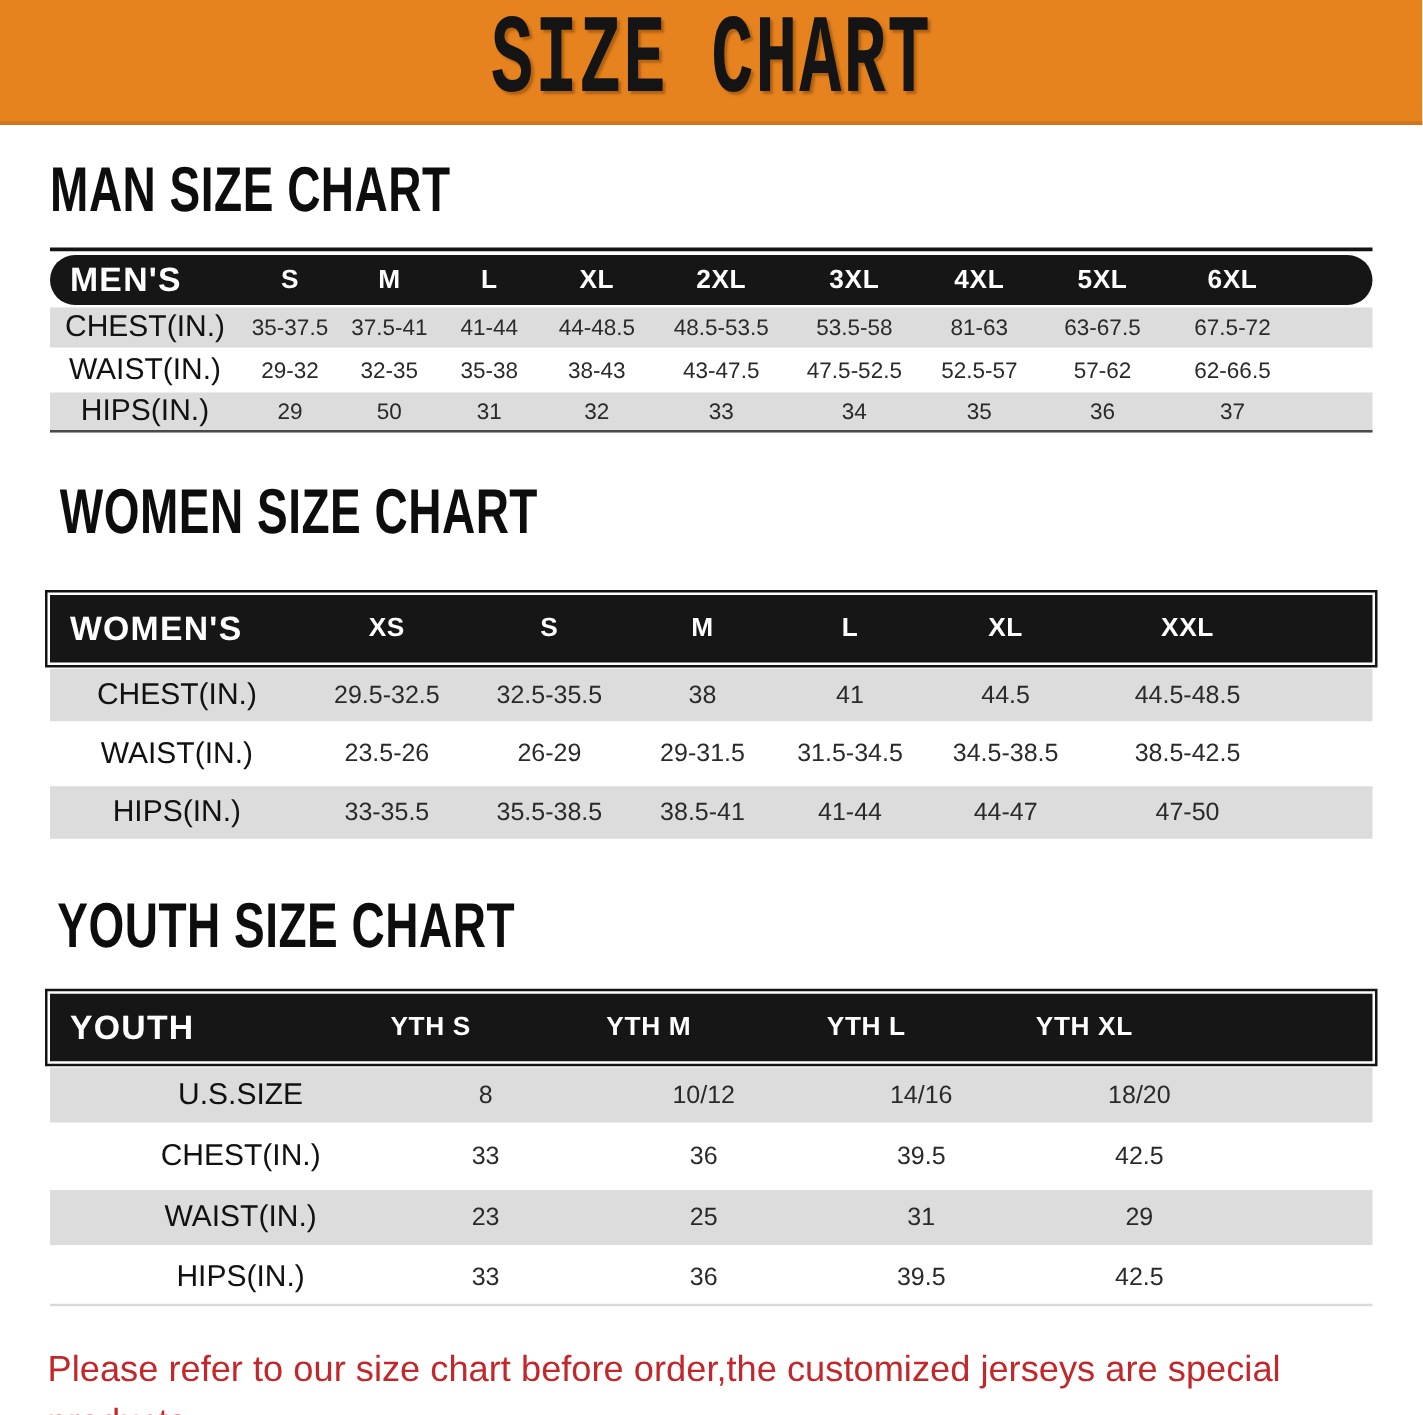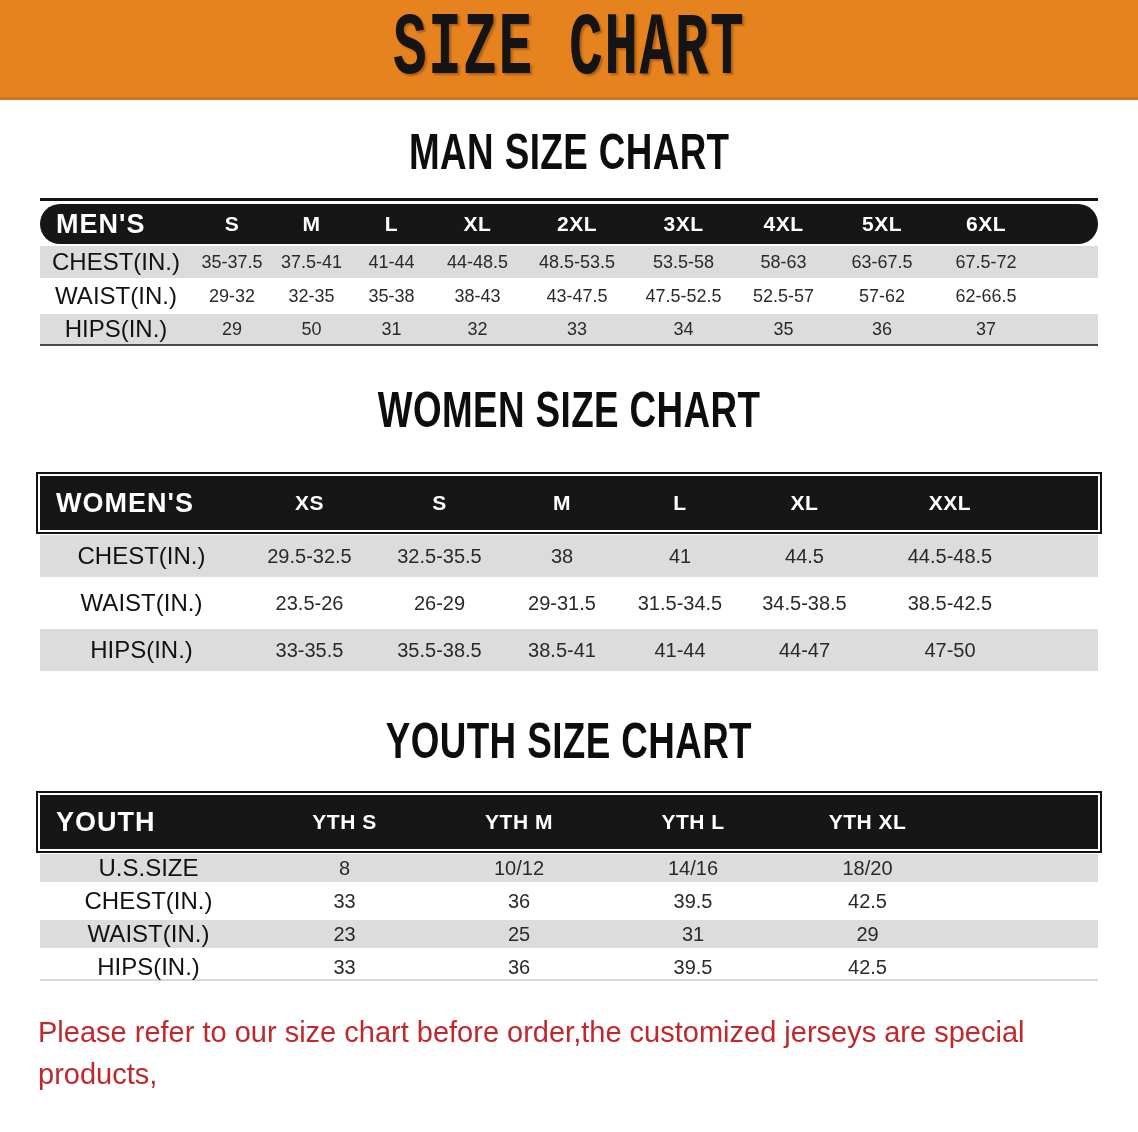--- a/index.html
+++ b/index.html
@@ -23,21 +23,21 @@
     font-size: 76px; font-weight: 800;
     color: #141414;
     letter-spacing: 2px;
     transform: scale(0.74, 1.18);
     text-shadow: 3px 2px 2px rgba(110, 55, 0, 0.45);
     white-space: nowrap;
   }
 
   
   .section-heading {
-    margin: 17px; text-align: center;
+    margin: 0; text-align: left;
     font-weight: 800; color: #0d0d0d;
   }
   .section-heading .cond {
     display: inline-block;
     font-size: 46px;
     transform: scale(0.80, 1.10);
     white-space: nowrap;
     letter-spacing: 0.5px;
   }
   .heading-men   { margin-top: 24px; }
@@ -68,21 +68,21 @@
   .tcell { text-align: center; white-space: nowrap; }
   .hlabel {
     text-align: left; padding-left: 16px;
     font-size: 27px; font-weight: 800; letter-spacing: 1px;
   }
   .hcol { font-size: 21px; font-weight: 700; letter-spacing: 0.5px; }
 
   .tdata { color: #222222; }
   .men-table   .tdata { height: 32px; font-size: 18px; margin-top: 2px; }
   .women-table .tdata { height: 42px; font-size: 20px; margin-top: 5px; }
-  .youth-table .tdata { height: 28px; font-size: 20px; margin-top: 5px; }
+  .youth-table .tdata { height: 44px; font-size: 20px; margin-top: 5px; padding-left: 44px; }
   .tdata.shade { background: #DCDCDC; }
   .men-table .tdata:last-child { border-bottom: 2px solid #4a4a4a; }
   .youth-table .tdata:last-child { border-bottom: 2px solid #d9d9d9; }
 
   .rlabel { font-size: 24px; color: #111111; }
   .rval   { color: #2a2a2a; }
 
   
   .footer-note {
     margin: 30px 30px 0 38px;
@@ -118,21 +118,21 @@
           <div class="tcell hcol">6XL</div>
         </div>
         <div class="trow tdata men-cols shade">
           <div class="tcell rlabel">CHEST(IN.)</div>
           <div class="tcell rval">35-37.5</div>
           <div class="tcell rval">37.5-41</div>
           <div class="tcell rval">41-44</div>
           <div class="tcell rval">44-48.5</div>
           <div class="tcell rval">48.5-53.5</div>
           <div class="tcell rval">53.5-58</div>
-          <div class="tcell rval">58-63</div>
+          <div class="tcell rval">81-63</div>
           <div class="tcell rval">63-67.5</div>
           <div class="tcell rval">67.5-72</div>
         </div>
         <div class="trow tdata men-cols">
           <div class="tcell rlabel">WAIST(IN.)</div>
           <div class="tcell rval">29-32</div>
           <div class="tcell rval">32-35</div>
           <div class="tcell rval">35-38</div>
           <div class="tcell rval">38-43</div>
           <div class="tcell rval">43-47.5</div>

